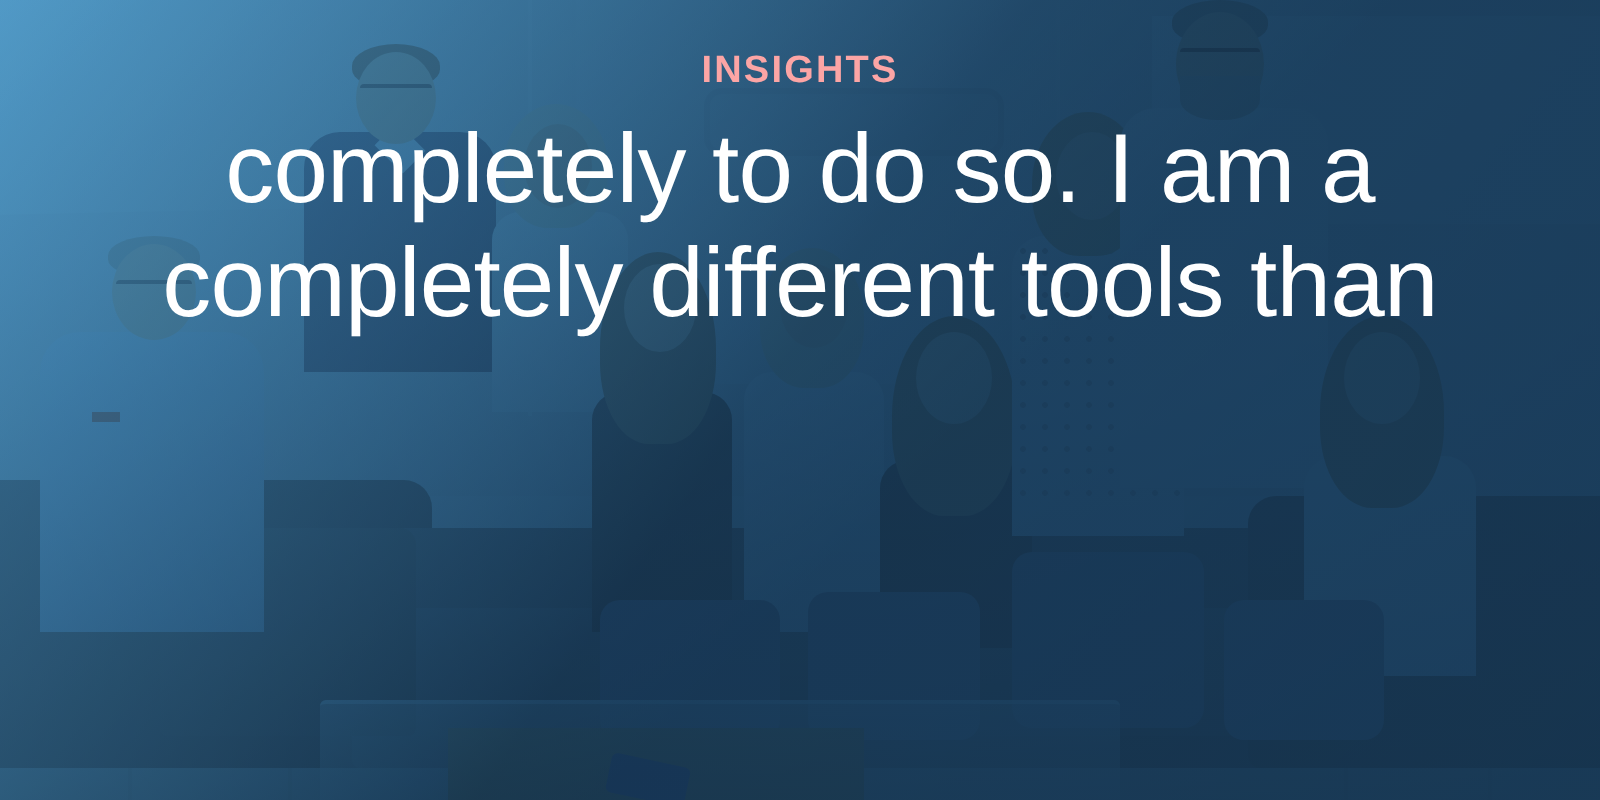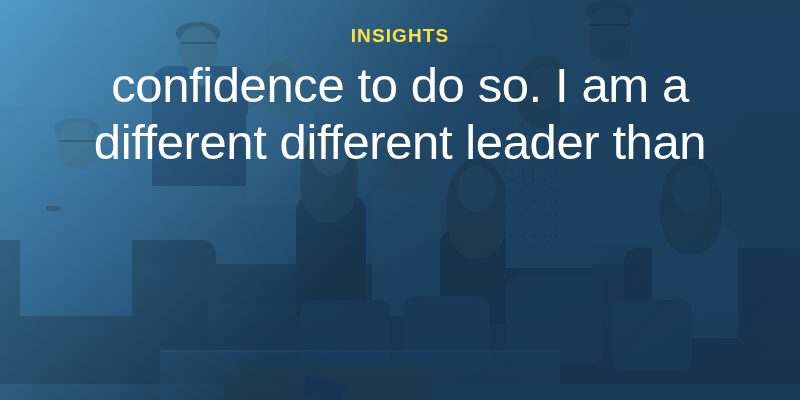--- a/index.html
+++ b/index.html
@@ -306,20 +306,20 @@
     <div class="floor-bag"></div>
 
     <div class="photo-soften"></div>
   </div>
 
   <div class="tint-main" style="background: linear-gradient(135deg, rgb(88, 167, 216) 0%, rgb(28, 65, 97) 58%, rgb(28, 65, 97) 100%);"></div>
   <div class="tint-lift" style="background: linear-gradient(135deg, rgb(88, 167, 216), rgb(28, 65, 97));"></div>
   <div class="tint-flat" style="background: linear-gradient(125deg, rgba(88, 167, 216, 0.576) 0%, rgba(28, 65, 97, 0.624) 48%, rgba(28, 65, 97, 0.733) 100%);"></div>
 
   <div class="content">
-    <div class="eyebrow" style="color: #fde047;">INSIGHTS</div>
+    <div class="eyebrow" style="color: #fca5a5;">INSIGHTS</div>
 
     <div class="quote" style="color: rgb(255, 255, 255);">
-      <div>confidence to do so. I am a</div>
-      <div>different different leader than</div>
+      <div>completely to do so. I am a</div>
+      <div>completely different tools than</div>
     </div>
   </div>
 </div>
 
 </body></html>

